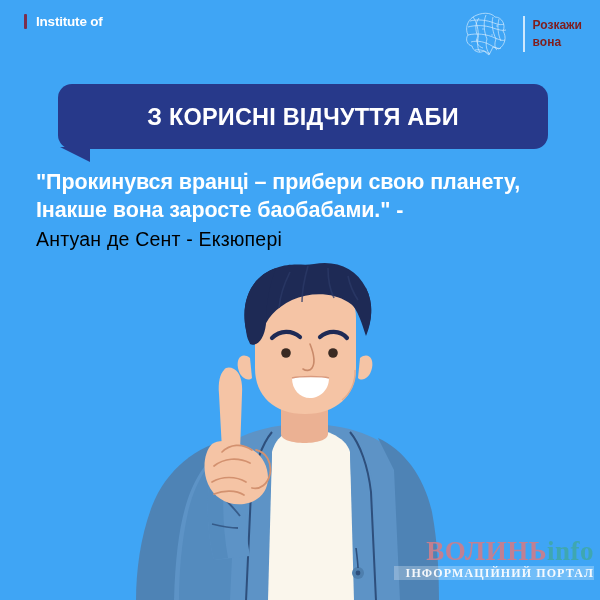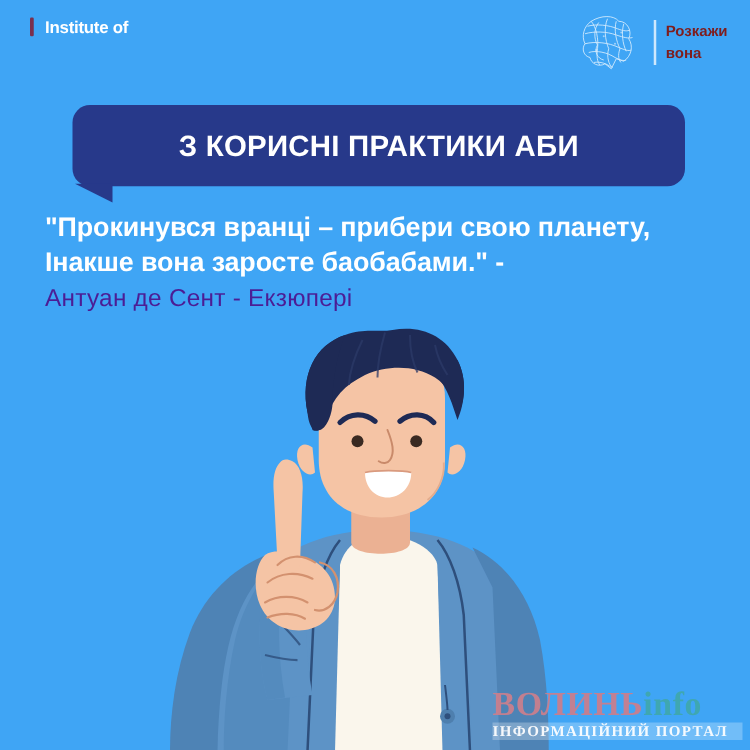--- a/index.html
+++ b/index.html
@@ -112,44 +112,44 @@
     width: 540px;
   }
   #quote .q {
     color: #ffffff;
     font-weight: bold;
     font-size: 21.5px;
     line-height: 28px;
     letter-spacing: -0.1px;
   }
   #quote .author {
-    color: #4c1d95;
+    color: #000000;
     font-weight: normal;
     font-size: 19.5px;
     line-height: 30px;
     letter-spacing: 0.2px;
   }
 
   
   #illustration {
     position: absolute;
     left: 0;
     top: 0;
     width: 600px;
     height: 600px;
     pointer-events: none;
   }
 
   
   #watermark {
     position: absolute;
     right: 6px;
-    bottom: 8px;
+    bottom: 20px;
     width: 200px;
-    text-align: left;
+    text-align: right;
     opacity: 0.95;
   }
   #watermark .wm-main {
     font-family: "Liberation Serif", serif;
     font-weight: bold;
     font-size: 27px;
     line-height: 28px;
     letter-spacing: 0.5px;
     white-space: nowrap;
   }
@@ -202,21 +202,21 @@
       </g>
     </svg>
     <div class="divider"></div>
     <div>
       <div class="txt">Розкажи</div>
       <div class="txt">вона</div>
     </div>
   </div>
 
   <div id="banner">
-    <div class="line l1">З КОРИСНІ ПРАКТИКИ АБИ</div>
+    <div class="line l1">З КОРИСНІ ВІДЧУТТЯ АБИ</div>
     <div class="tail"></div>
   </div>
 
   <div id="quote">
     <div class="q">"Прокинувся вранці – прибери свою планету,</div>
     <div class="q">Інакше вона заросте баобабами." -</div>
     <div class="author">Антуан де Сент - Екзюпері</div>
   </div>
 
   <svg id="illustration" viewBox="0 0 600 600">

